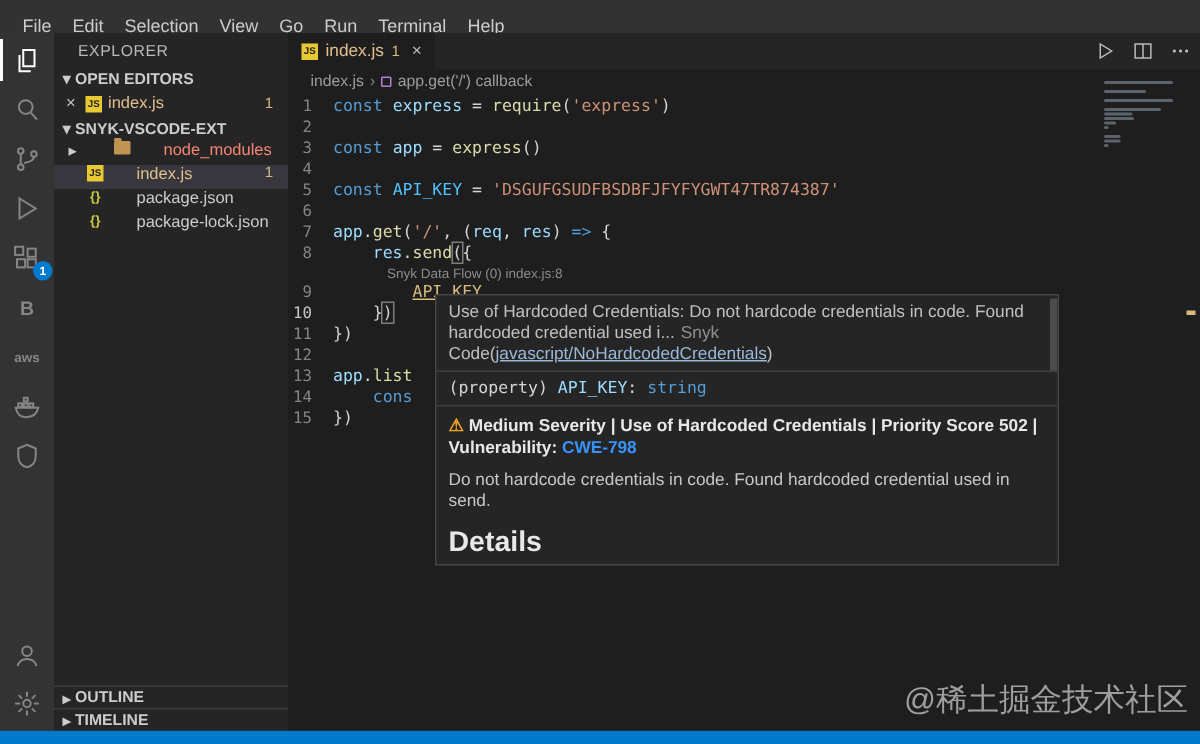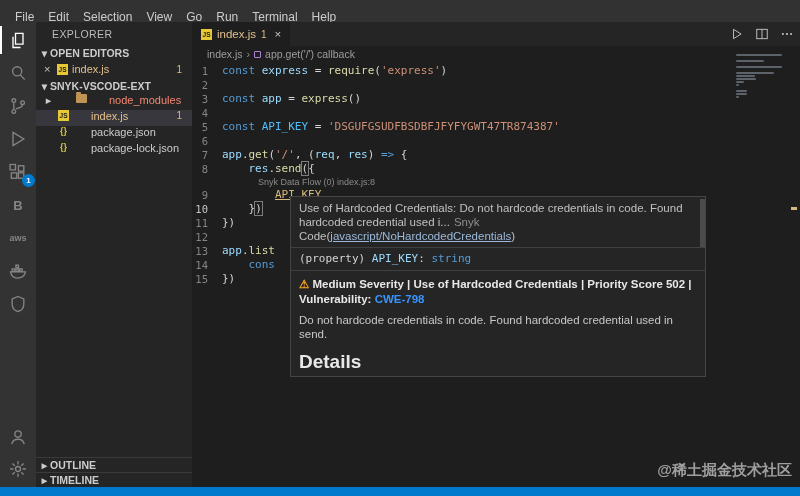--- a/index.html
+++ b/index.html
@@ -96,21 +96,21 @@
   .hw-title{font-weight:bold;color:#e8e8e8;line-height:15px;}
   .warn-icon{color:#f5a623;}
   .warn-icon::before{content:"⚠ ";}
   .hw-link{color:#3794ff;cursor:pointer;font-weight:bold;}
   .hw-p{margin:6px 0 0;color:#c8c8c8;line-height:14px;}
   .hw-h2{font-weight:bold;font-size:19px;margin-top:10px;color:#e8e8e8;}
   .hw-scrollbar{position:absolute;right:0;top:2px;width:5px;height:48px;background:rgba(121,121,121,0.45);}
 
   
   .statusbar{height:9px;background:#007acc;}
-  .watermark{position:absolute;right:8px;bottom:16px;font-size:15px;color:rgba(190,190,190,0.8);z-index:9;font-weight:bold;}
+  .watermark{position:absolute;right:8px;bottom:16px;font-size:21px;color:rgba(190,190,190,0.8);z-index:9;}
 </style>
 </head>
 <body>
 
 <div class="root">
 
   <div class="menubar">
       <span class="menu-item">File</span>
       <span class="menu-item">Edit</span>
       <span class="menu-item">Selection</span>

